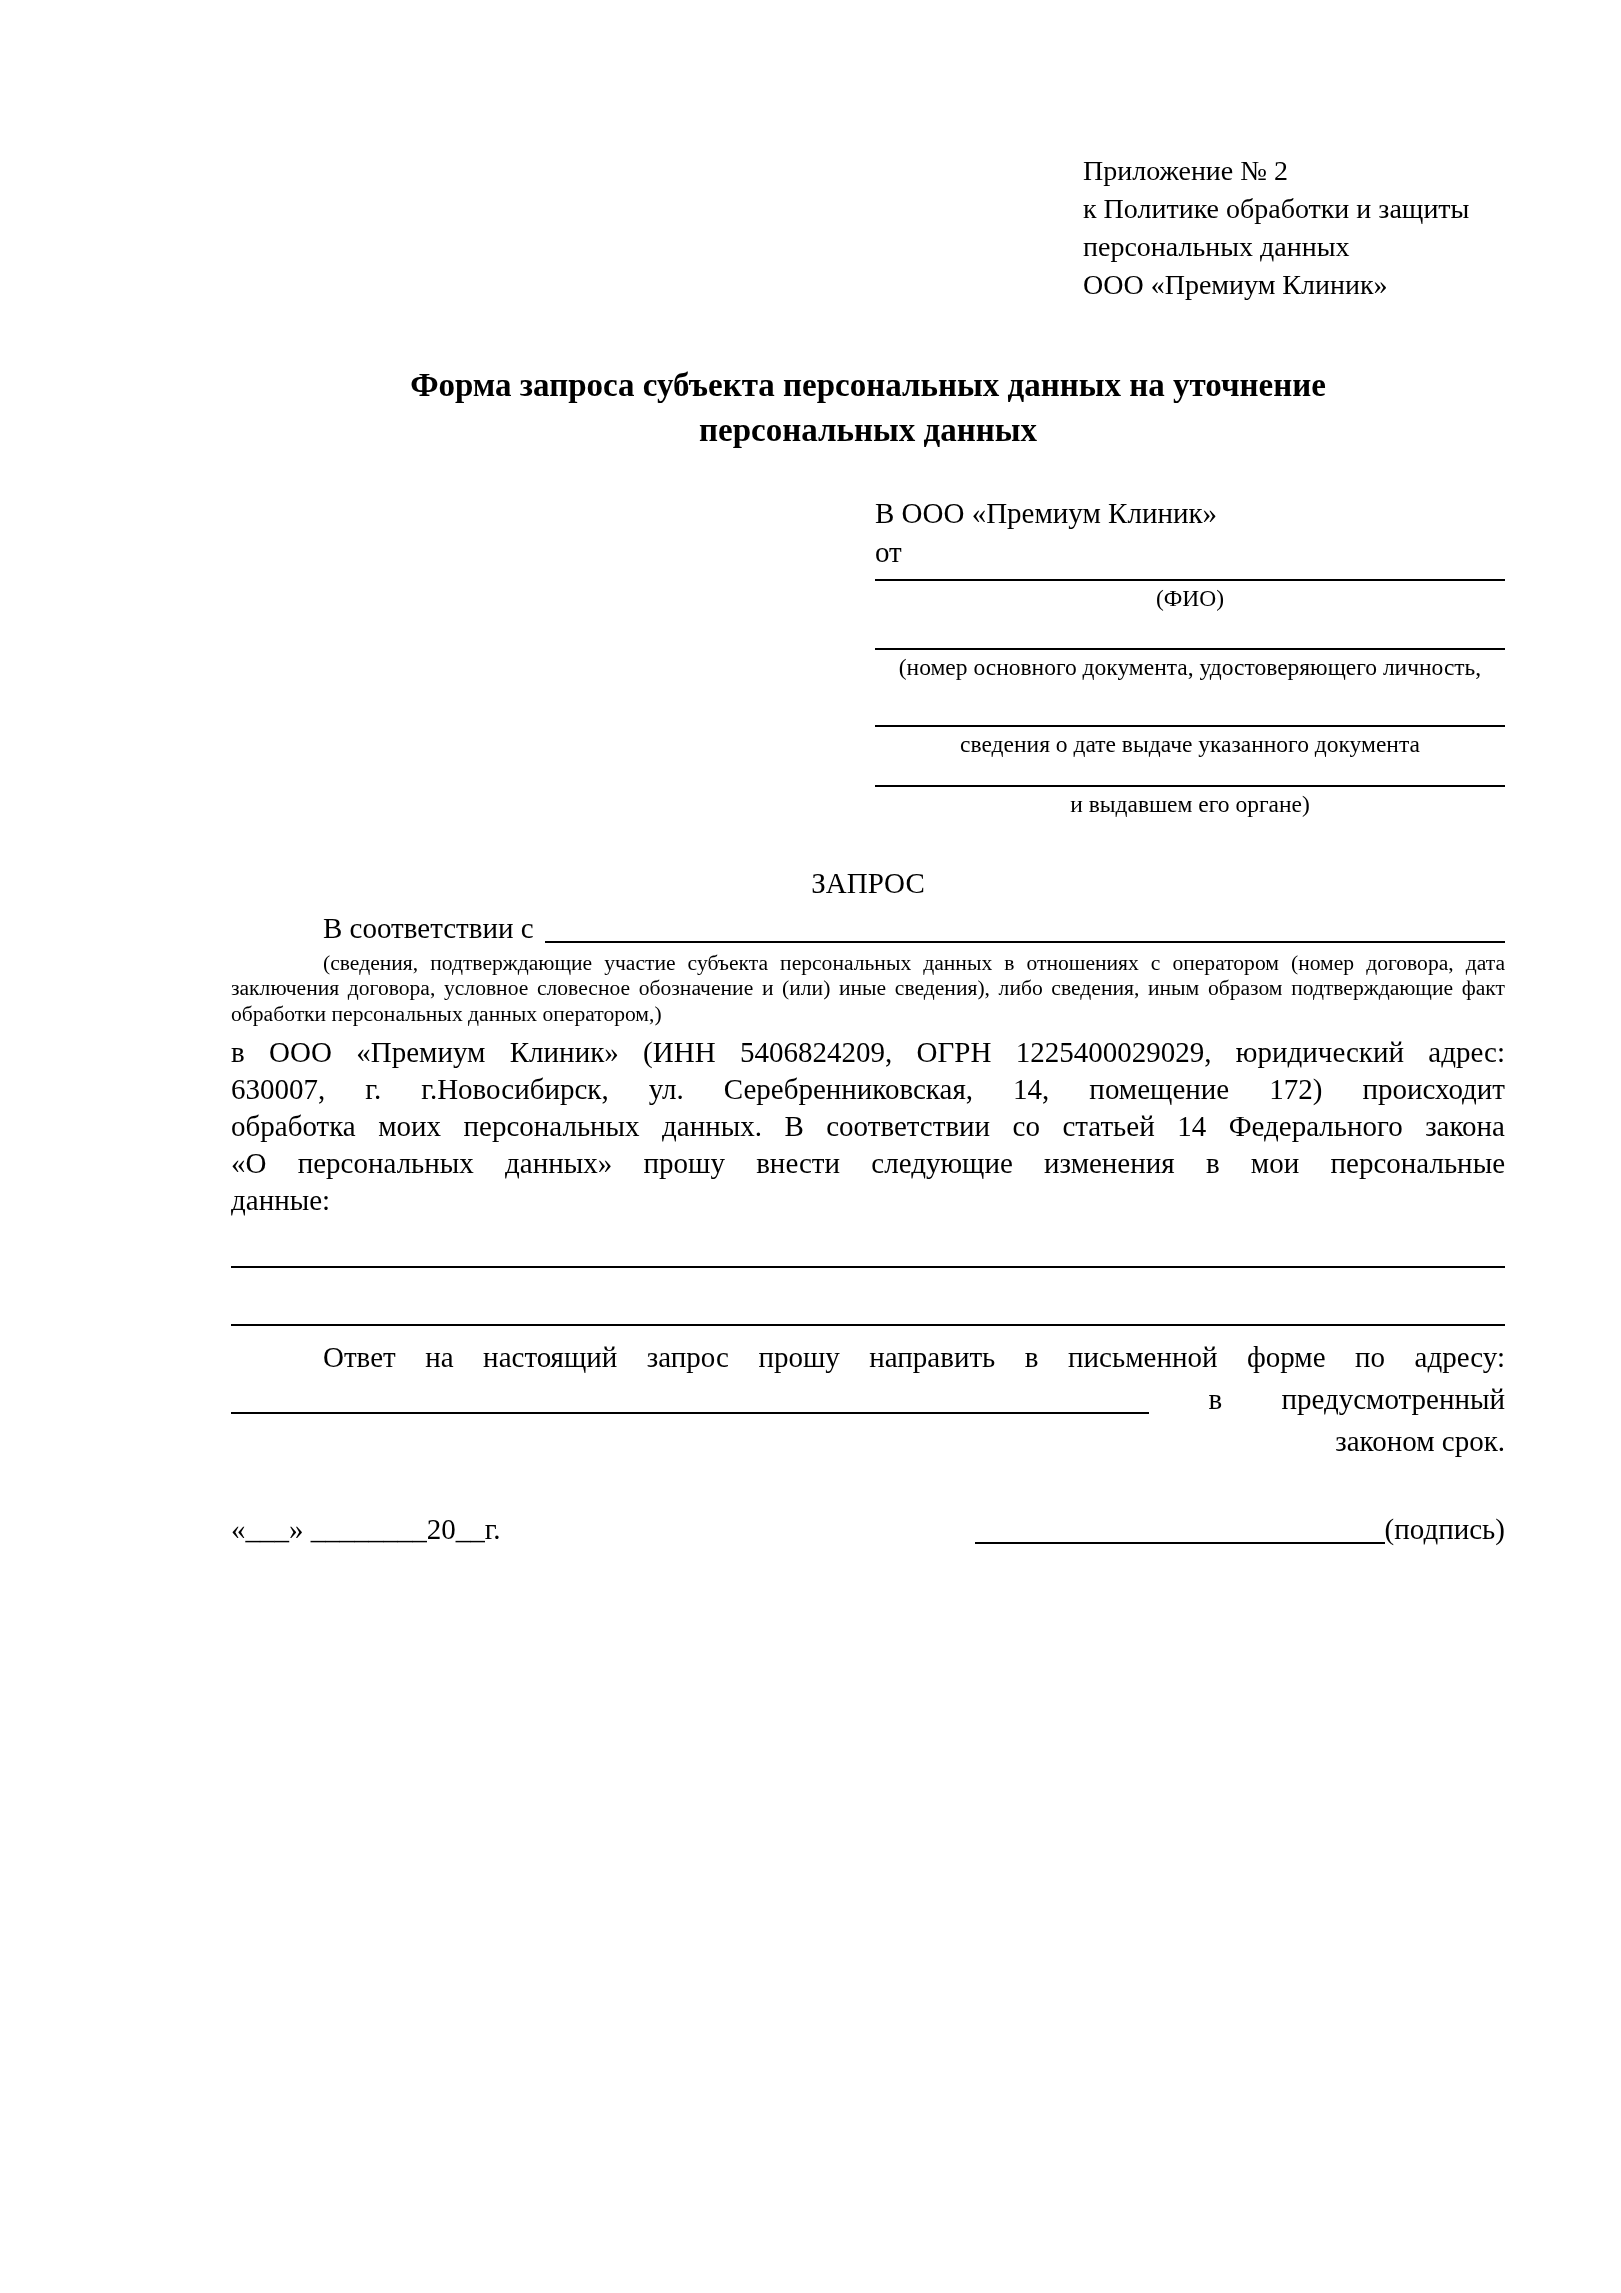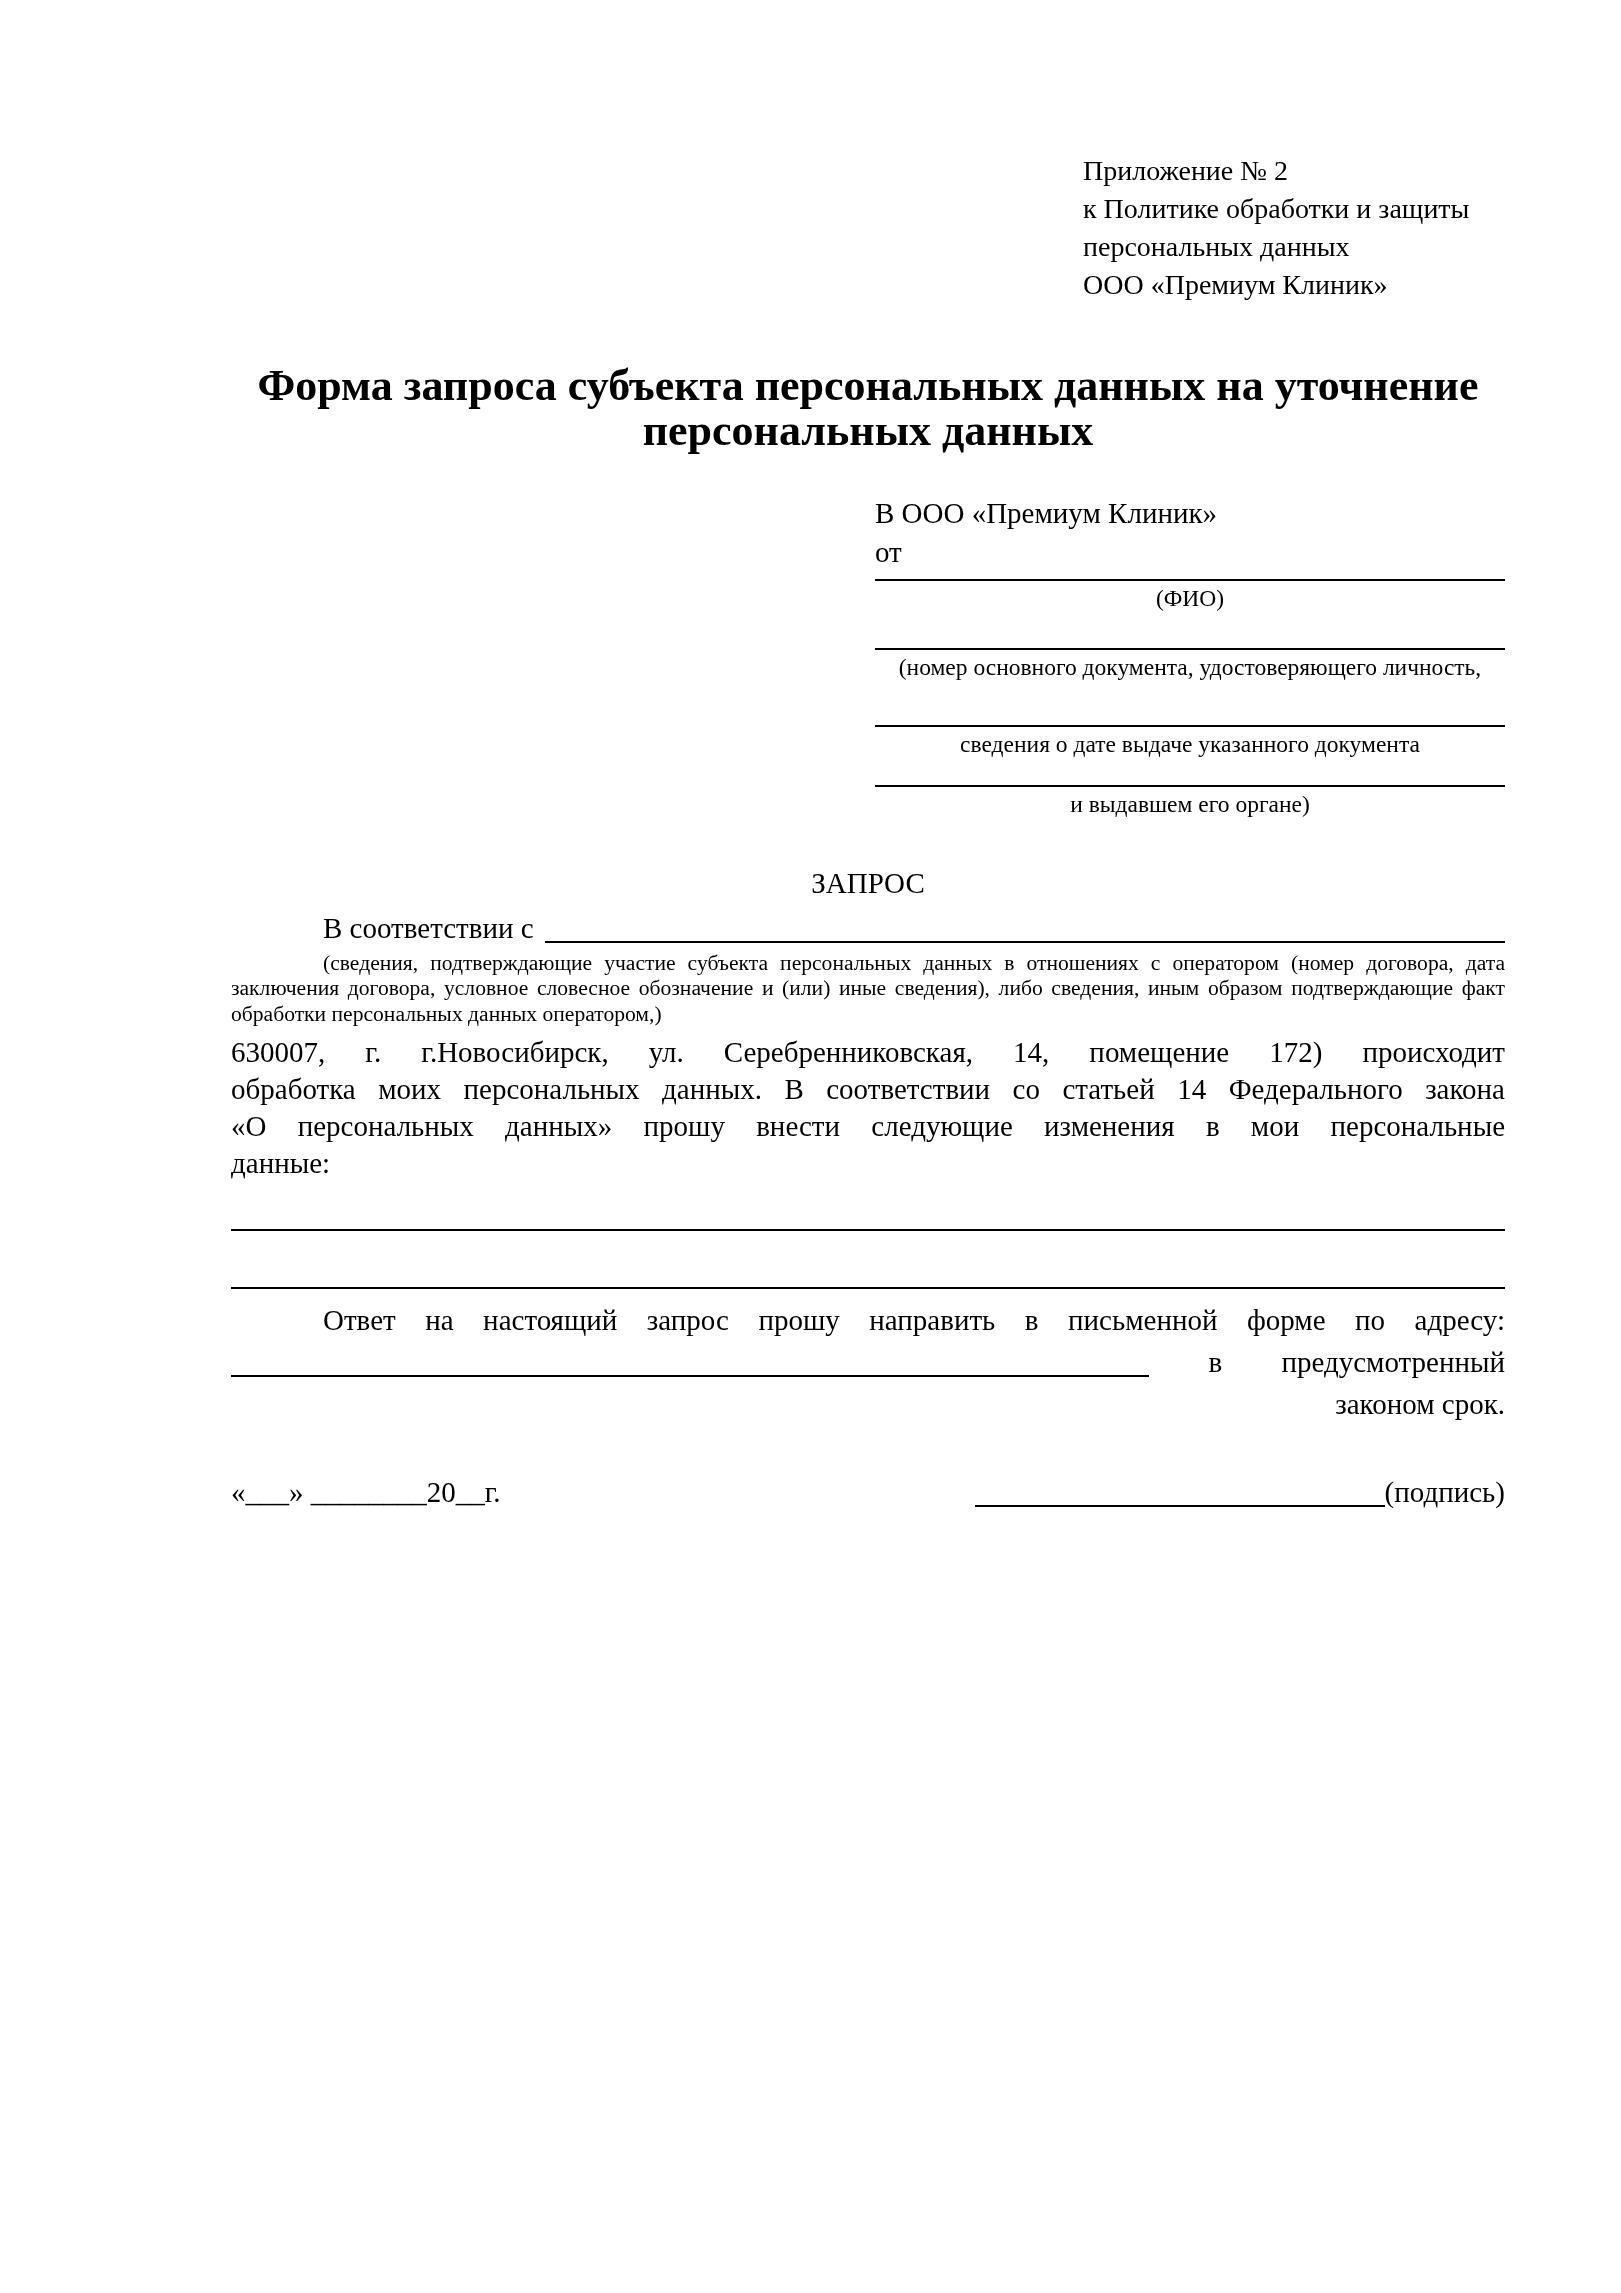--- a/index.html
+++ b/index.html
@@ -23,21 +23,21 @@
   
   .annex {
     margin: 152px 0 16px 852px;
     font-size: 28px;
     line-height: 38px;
   }
 
   
   .title {
     margin-top: 59px;
-    font-size: 44px;
+    font-size: 33px;
     font-weight: bold;
     line-height: 45px;
     text-align: center;
   }
 
   
   .addressee {
     margin: 41px 0 0 644px;
     width: 630px;
     font-size: 29px;
@@ -200,20 +200,21 @@
       <span class="lead-fill"></span>
     </div>
 
     <div class="note">
       <div class="jline indent">(сведения, подтверждающие участие субъекта персональных данных в отношениях с оператором (номер договора, дата</div>
       <div class="jline">заключения договора, условное словесное обозначение и (или) иные сведения), либо сведения, иным образом подтверждающие факт</div>
       <div class="lastline">обработки персональных данных оператором,)</div>
     </div>
 
     <div class="body-par">
+      <div class="jline">в ООО «Премиум Клиник» (ИНН 5406824209, ОГРН 1225400029029, юридический адрес:</div>
       <div class="jline">630007, г. г.Новосибирск, ул. Серебренниковская, 14, помещение 172) происходит</div>
       <div class="jline">обработка моих персональных данных. В соответствии со статьей 14 Федерального закона</div>
       <div class="jline">«О персональных данных» прошу внести следующие изменения в мои персональные</div>
       <div class="lastline">данные:</div>
     </div>
 
     <div class="gap-line gl1"></div>
     <div class="gap-line gl2"></div>
 
     <div class="resp-line1 jline indent">Ответ на настоящий запрос прошу направить в письменной форме по адресу:</div>

